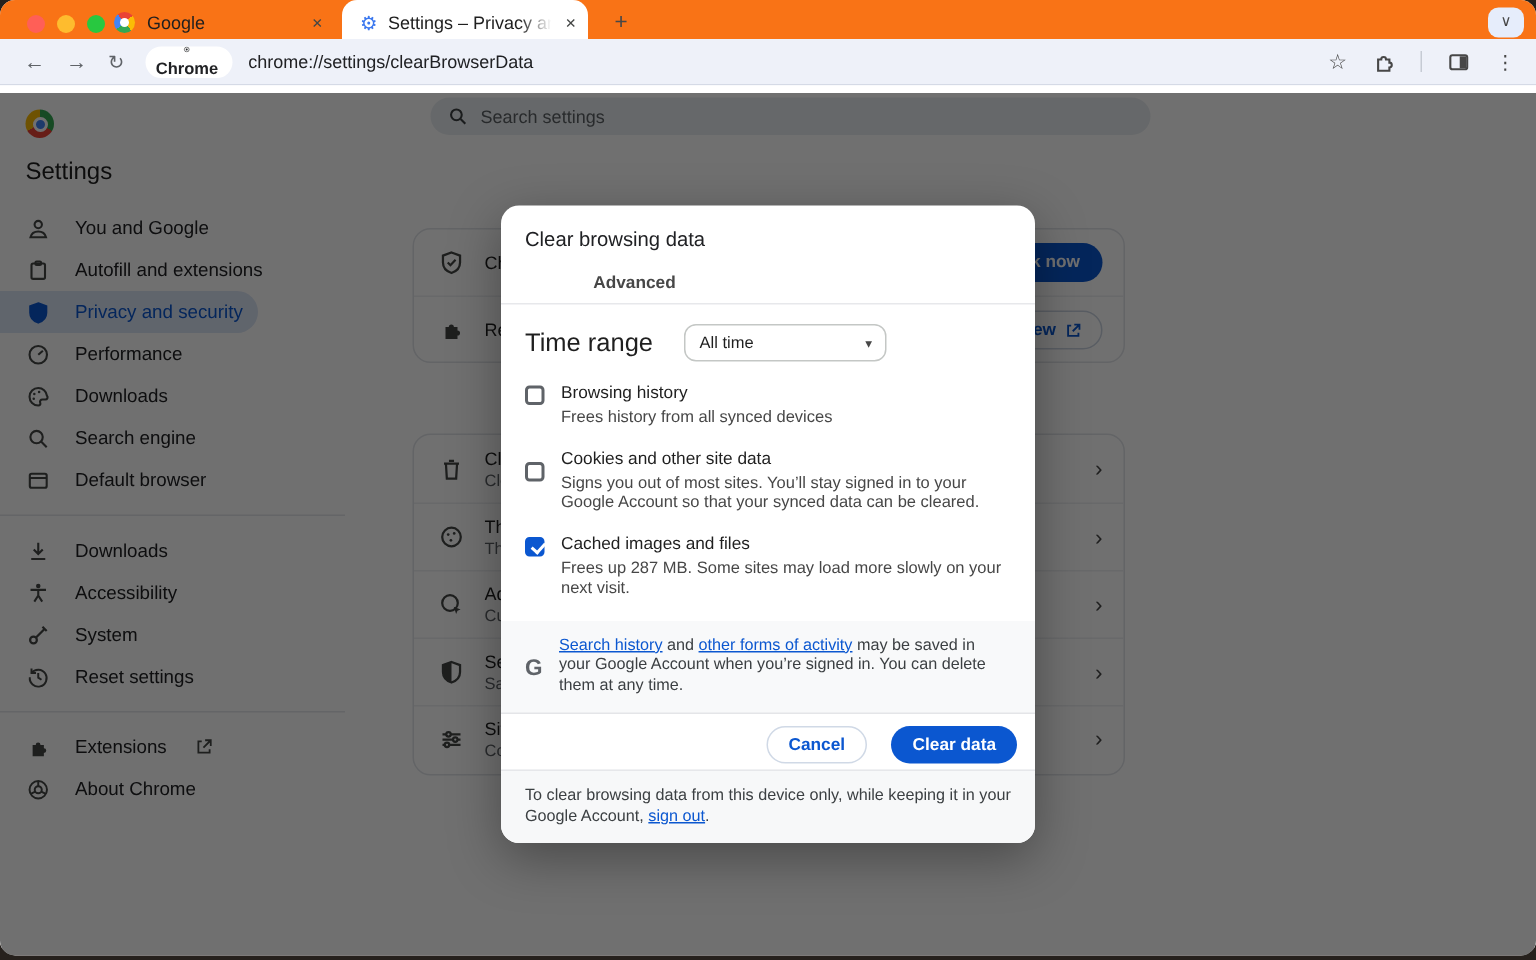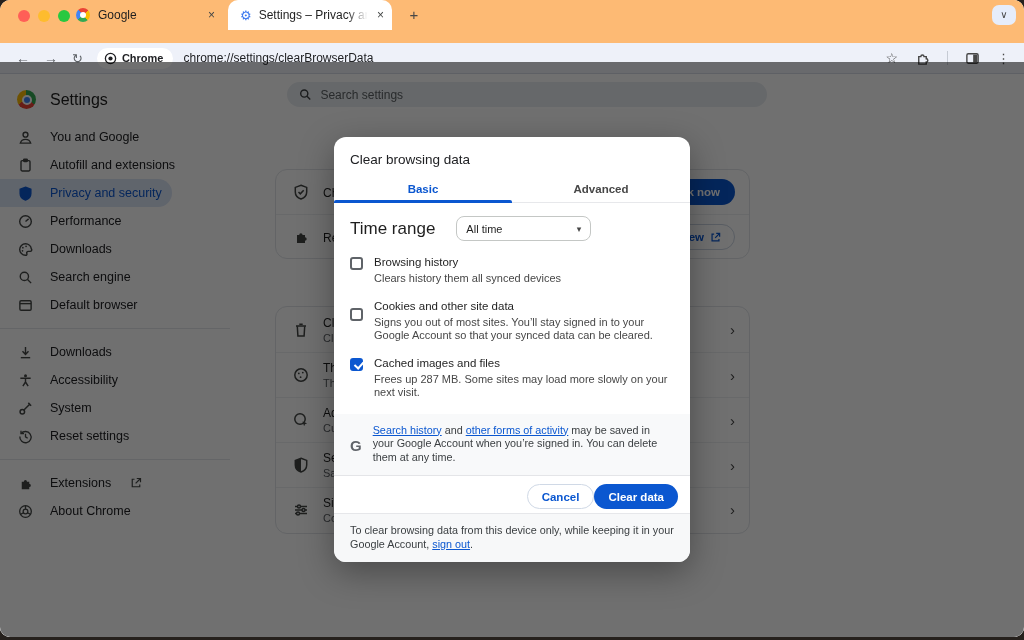--- a/index.html
+++ b/index.html
@@ -2,53 +2,53 @@
 <html><head>
 <meta charset="utf-8">
 <style>
   * { margin:0; padding:0; box-sizing:border-box; }
   html,body { width:1024px; height:640px; overflow:hidden; }
   body { background:#26211d; font-family:"Liberation Sans", sans-serif; -webkit-font-smoothing:antialiased; }
 
   .window { position:absolute; left:0; top:0; width:1024px; height:637px; border-radius:10px; overflow:hidden; background:#fff; }
 
   
-  .tabstrip { position:relative; height:43px; background:#fdba74; }
+  .tabstrip { position:relative; height:26px; background:#f97316; }
   .traffic { position:absolute; top:10px; left:18px; display:flex; gap:8px; }
   .dot { width:12px; height:12px; border-radius:50%; }
   .dot.r { background:#ff5f57; } .dot.y { background:#febc2e; } .dot.g { background:#28c840; }
   .tab { position:absolute; top:0; height:30px; display:flex; align-items:center; font-size:12px; color:#1f1f1f; }
   .tab.inactive { left:62px; width:163px; padding:0 10px 0 14px; }
   .tab.active { left:228px; width:164px; background:#fff; border-radius:10px 10px 0 0; padding:0 8px 0 12px; }
   .tab .title { flex:1; white-space:nowrap; overflow:hidden; -webkit-mask-image:linear-gradient(90deg,#000 78%,transparent 97%); mask-image:linear-gradient(90deg,#000 78%,transparent 97%); }
   .tab .close { color:#444746; font-size:12px; margin-left:6px; cursor:pointer; }
   .gfav { width:14px; height:14px; border-radius:50%; margin-right:8px; flex:0 0 auto; position:relative;
           background:conic-gradient(from -40deg,#ea4335 0 25%,#fbbc05 25% 50%,#34a853 50% 75%,#4285f4 75% 100%); }
   .gfav::after { content:""; position:absolute; left:4px; top:4px; width:6px; height:6px; background:#fff; border-radius:50%; }
   .gearfav { color:#3b78ef; font-size:13px; margin-right:7px; line-height:1; }
   .newtab { position:absolute; left:404px; top:5px; width:20px; height:20px; text-align:center; line-height:19px; font-size:15px; color:#474747; cursor:pointer; }
   .tabchev { position:absolute; right:8px; top:5px; width:24px; height:20px; border-radius:7px; background:#e6edfb; color:#474747; font-size:10px; text-align:center; line-height:20px; cursor:pointer; }
 
   
   .toolbar { position:relative; height:31px; background:#eef1f9; border-bottom:1px solid #d5dae6; display:flex; align-items:center; }
   .nav { color:#5f6368; font-size:14px; cursor:pointer; }
   .nav.back { margin-left:16px; } .nav.fwd { margin-left:14px; } .nav.reload { margin-left:14px; font-size:13px; }
-  .chip { display:flex; align-items:center; gap:5px; background:#fff; border-radius:11px; height:21px; padding:0 10px 0 7px; margin-left:14px; }
+  .chip { display:flex; align-items:center; gap:5px; background:#fff; border-radius:11px; height:21px; padding:0 10px 0 7px; margin-left:14px;flex-direction:column; }
   .chip .clabel { font-size:11px; font-weight:700; color:#202124; }
   .url { font-size:12px; color:#202124; margin-left:10px; flex:1; white-space:nowrap; }
   .tbicons { display:flex; align-items:center; gap:17px; margin-right:14px; color:#474747; }
   .tbicons .star { font-size:14px; cursor:pointer; }
   .vdiv { width:1px; height:14px; background:#c6cbd4; }
   .dots3 { font-size:13px; letter-spacing:0; cursor:pointer; }
   .isvg { display:block; cursor:pointer; }
 
   
   .page { position:relative; height:575px; background:#fff; }
   .sidebar { position:absolute; left:0; top:0; width:260px; height:100%; background:#fff; }
-  .sb-head { display:flex; align-items:center; gap:14px; padding:16px 0 14px 17px; }
+  .sb-head { display:flex; gap:14px; padding:16px 0 14px 17px;flex-direction:column; }
   .sb-title { font-size:16px; font-weight:500; color:#1f1f1f; }
   .chromelogo { width:19px; height:19px; border-radius:50%; position:relative;
     background:conic-gradient(from 120deg,#ea4335 0 33.3%,#fbbc05 33.3% 66.6%,#34a853 66.6% 100%); }
   .chromelogo::after { content:""; position:absolute; left:4.5px; top:4.5px; width:10px; height:10px; border-radius:50%; background:#4285f4; border:2px solid #fff; box-sizing:border-box; }
   .sb-item { position:relative; display:flex; align-items:center; gap:17px; height:28px; padding-left:18px; font-size:12.5px; color:#202124; cursor:pointer; }
   .sb-item svg { flex:0 0 auto; stroke:#444746; }
   .sb-item.selected { background:#dbe5f6; border-radius:0 14px 14px 0; width:172px; color:#0b57d0; font-weight:500; }
   .sb-item.selected svg { stroke:#0b57d0; fill:#0b57d0; }
   .sb-div { height:1px; background:#e4e6ea; margin:9px 0; width:230px; }
   .extlink { margin-left:2px; }
@@ -84,21 +84,21 @@
   .ckrow { display:flex; margin:15px 16px 0 16px; gap:11px; }
   .ckbox { flex:0 0 auto; width:13px; height:13px; border:2px solid #5f6368; border-radius:3px; margin-top:1px; cursor:pointer; position:relative; background:#fff; }
   .ckbox.checked { background:#0b57d0; border-color:#0b57d0; }
   .ckbox.checked::after { content:""; position:absolute; left:3.5px; top:0.5px; width:4px; height:7px; border:solid #fff; border-width:0 2px 2px 0; transform:rotate(42deg); }
   .cklabel { font-size:11.5px; color:#1f1f1f; line-height:13px; }
   .cksub { font-size:11px; color:#474747; line-height:13.5px; margin-top:3px; }
   .notice { margin-top:14px; background:#f8f9fa; border-bottom:1px solid #e4e5e8; padding:10px 16px 11px 16px; display:flex; gap:11px; }
   .glogo { font-size:15px; font-weight:700; color:#5f6368; line-height:1; margin-top:14px; }
   .ntext { font-size:10.8px; color:#3c4043; line-height:13.5px; }
   .lnk { color:#0b57d0; text-decoration:underline; cursor:pointer; }
-  .actions { display:flex; justify-content:flex-end; gap:0; padding:8px 12px 0 12px; }
+  .actions { display:flex; justify-content:flex-end; gap:16px; padding:8px 12px 0 12px; }
   .btn-cancel { background:#fff; color:#0b57d0; border:1px solid #d0d9e6; border-radius:13px; height:25px; padding:0 14px; font-size:11.5px; font-weight:700; font-family:"Liberation Sans", sans-serif; cursor:pointer; }
   .btn-clear { background:#0b57d0; color:#fff; border:none; border-radius:13px; height:25px; padding:0 14px; font-size:11.5px; font-weight:700; font-family:"Liberation Sans", sans-serif; cursor:pointer; }
   .dlg-space { flex:1; }
   .dlg-footer { background:#f7f8f9; border-top:1px solid #e6e7ea; padding:9px 16px 11px 16px; font-size:10.8px; color:#3c4043; line-height:14px; }
 </style>
 </head>
 <body>
 
 <div class="window">
 
@@ -353,36 +353,35 @@
         </div>
       </div>
     </div>
   </div>
 
   <div class="scrim"></div>
 
   <div class="dialog">
     <div class="dlg-title">Clear browsing data</div>
     <div class="dlg-tabs">
-      <div class="dlg-tab active">Basic</div>
       <div class="dlg-tab">Advanced</div>
     </div>
     <div class="trange">
       <span class="tlabel">Time range</span>
       <div class="select">
         <span>All time</span>
         <span class="caret">▾</span>
       </div>
     </div>
 
     <div class="ckrow">
       <div class="ckbox"></div>
       <div>
         <div class="cklabel">Browsing history</div>
-        <div class="cksub">Clears history them all synced devices</div>
+        <div class="cksub">Frees history from all synced devices</div>
       </div>
     </div>
     <div class="ckrow" style="margin-top:14px;">
       <div class="ckbox" style="margin-top:8px;"></div>
       <div style="max-width:300px;">
         <div class="cklabel">Cookies and other site data</div>
         <div class="cksub">Signs you out of most sites. You’ll stay signed in to your Google Account so that your synced data can be cleared.</div>
       </div>
     </div>
     <div class="ckrow" style="margin-top:14px;">

